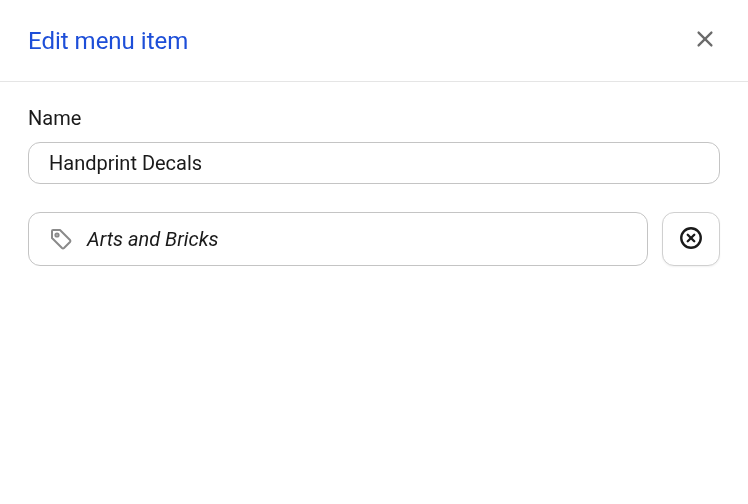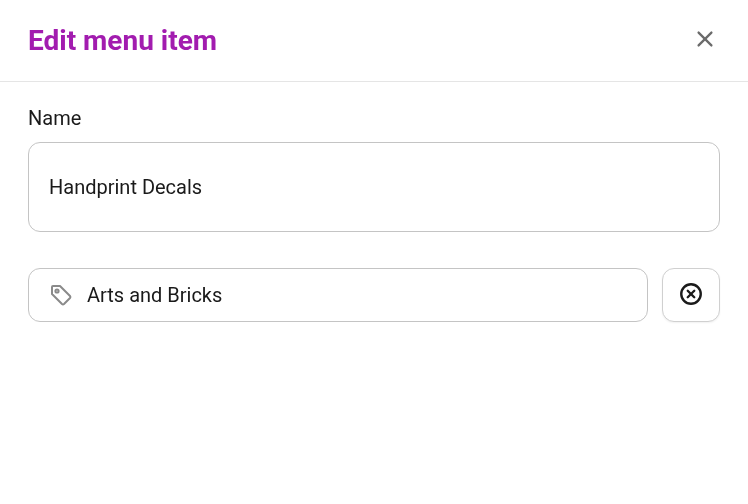--- a/index.html
+++ b/index.html
@@ -15,50 +15,50 @@
       overflow: hidden;
     }
     .modal-header {
       display: flex;
       justify-content: space-between;
       align-items: center;
       padding: 24px 28px 24px 28px;
       border-bottom: 1px solid #e5e5e5;
     }
     .modal-title {
-      font-size: 28px;
-      font-weight: 700;
-      color: #a21caf;
+      font-size: 24px;
+      font-weight: 400;
+      color: #1d4ed8;
     }
     .close-btn {
       background: none;
       border: none;
       cursor: pointer;
       color: #6b6b6b;
       display: flex;
       align-items: center;
       justify-content: center;
       padding: 4px;
     }
     .modal-body {
       padding: 24px 28px;
     }
     .form-group {
-      margin-bottom: 36px;
+      margin-bottom: 28px;
     }
     .form-label {
       display: block;
       font-size: 20px;
       font-weight: 400;
       color: #1a1a1a;
       margin-bottom: 12px;
     }
     .text-input {
       width: 100%;
-      padding: 32px 20px;
+      padding: 8px 20px;
       font-size: 20px;
       color: #1a1a1a;
       border: 1px solid #c4c4c4;
       border-radius: 12px;
       background: #ffffff;
       font-family: inherit;
     }
     .collection-row {
       display: flex;
       align-items: stretch;
@@ -68,20 +68,21 @@
     .collection-pill {
       flex: 1;
       display: flex;
       align-items: center;
       gap: 14px;
       padding: 14px 20px;
       border: 1px solid #c4c4c4;
       border-radius: 12px;
       background: #ffffff;
       max-width: 620px;
+      font-style: italic;
     }
     .tag-icon {
       color: #8a8a8a;
       display: flex;
       align-items: center;
       flex-shrink: 0;
     }
     .collection-text {
       font-size: 20px;
       color: #1a1a1a;

